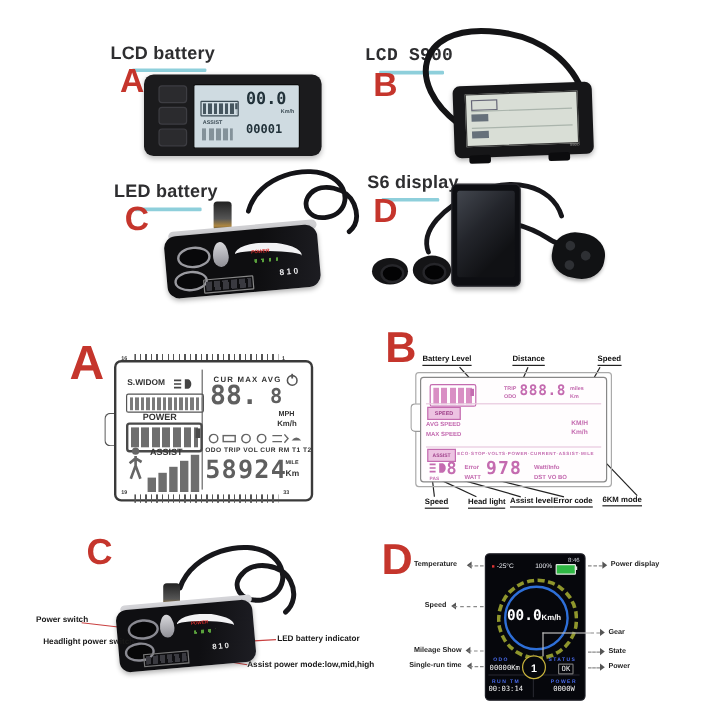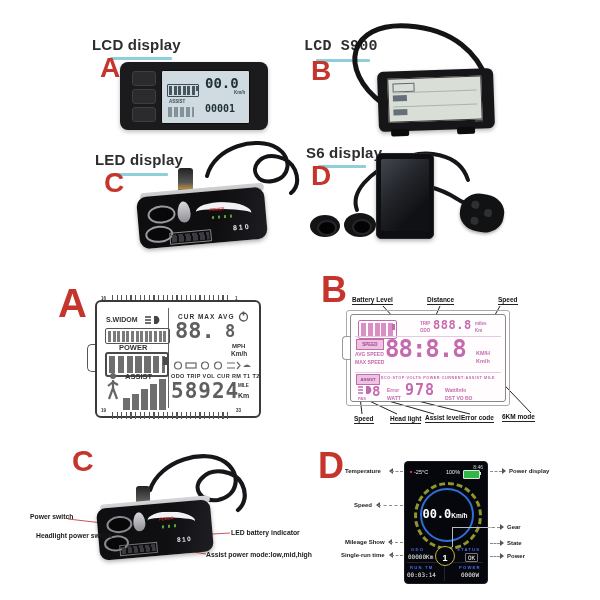--- a/index.html
+++ b/index.html
@@ -22,21 +22,21 @@
   .tri-r{width:0;height:0;border:3px solid transparent;border-left:4px solid #555;}
   .pinrow{background:repeating-linear-gradient(90deg,#555 0 1.2px,transparent 1.2px 4.6px);}
   .bluetag{font-size:4.2px;font-weight:bold;color:#4a6cf0;letter-spacing:1.2px;white-space:nowrap;}
   .dval{font-size:6px;color:#f2f2f2;font-family:"DejaVu Sans Mono",monospace;white-space:nowrap;}
 </style>
 </head>
 <body>
 
 <div id="stage">
 
-  <div class="ab ttl" style="left:92px;top:36px;">LCD display</div>
+  <div class="ab ttl" style="left:92px;top:36px;">LCD battery</div>
   <div class="ab ul" style="left:110px;top:57px;width:62px;"></div>
   <div class="ab ltr" style="left:100px;top:54px;font-size:28px;">A</div>
   <div class="ab" style="left:120px;top:62px;width:148px;height:68px;background:#1b1b1d;border-radius:8px;box-shadow:0 2px 4px rgba(0,0,0,.25);">
     <div class="ab" style="left:12px;top:9px;width:22px;height:13px;background:#2b2b2e;border:1px solid #3d3d42;border-radius:3px;"></div>
     <div class="ab" style="left:12px;top:27px;width:22px;height:13px;background:#2b2b2e;border:1px solid #3d3d42;border-radius:3px;"></div>
     <div class="ab" style="left:12px;top:45px;width:22px;height:13px;background:#2b2b2e;border:1px solid #3d3d42;border-radius:3px;"></div>
     <div class="ab" style="left:41px;top:8px;width:87px;height:52px;background:#cfdbe1;border:1px solid #0c0c0c;border-radius:2px;">
       <div class="ab" style="left:5px;top:13px;width:28px;height:9px;border:1px solid #3c4c55;border-radius:1px;background:repeating-linear-gradient(90deg,#46565f 0 3px,#cfdbe1 3px 4.6px) content-box;padding:1px;"></div>
       <div class="ab" style="left:34px;top:15px;width:2px;height:5px;background:#46565f;"></div>
       <div class="ab tinya" style="left:7px;top:28px;font-size:4.5px;color:#3c4c55;">ASSIST</div>
@@ -59,21 +59,21 @@
       <div class="ab" style="left:4px;top:13px;width:84px;height:1px;background:#aab4ac;"></div>
       <div class="ab" style="left:4px;top:16px;width:14px;height:6px;background:#66707a;"></div>
       <div class="ab" style="left:4px;top:27px;width:84px;height:1px;background:#aab4ac;"></div>
       <div class="ab" style="left:4px;top:30px;width:14px;height:6px;background:#66707a;"></div>
     </div>
     <div class="ab" style="left:96px;top:50px;font-size:3.5px;color:#9a9a9a;">S900</div>
     <div class="ab" style="left:12px;top:58px;width:18px;height:7px;background:#0c0c0e;border-radius:2px;"></div>
     <div class="ab" style="left:78px;top:58px;width:18px;height:7px;background:#0c0c0e;border-radius:2px;"></div>
   </div>
 
-  <div class="ab ttl" style="left:95px;top:151px;">LED display</div>
+  <div class="ab ttl" style="left:95px;top:151px;">LED battery</div>
   <div class="ab ul" style="left:112px;top:173px;width:56px;"></div>
   <div class="ab ltr" style="left:104px;top:169px;font-size:28px;">C</div>
   <div class="ab" style="left:178px;top:168px;width:15px;height:24px;background:linear-gradient(#222 0,#555 60%,#b08840 85%,#333 100%);border-radius:3px;"></div>
   <svg class="ab" style="left:195px;top:128px;" width="115" height="70">
     <path d="M 12,48 C 20,18 62,8 82,20 C 98,30 95,50 78,53 C 62,56 55,42 64,33 C 73,24 94,28 100,42 C 104,52 102,60 96,65" fill="none" stroke="#141418" stroke-width="4" stroke-linecap="round"></path>
   </svg>
   <div class="ab" style="left:140px;top:188px;width:124px;height:8px;background:#cfcfd2;border-radius:5px;transform:rotate(-5deg);"></div>
   <div class="ab" style="left:138px;top:192px;width:128px;height:52px;background:linear-gradient(100deg,#0e0e10 60%,#1d1d22);border-radius:10px;transform:rotate(-5deg);box-shadow:0 2px 4px rgba(0,0,0,.3);">
     <div class="ab" style="left:10px;top:10px;width:24px;height:14px;background:#08080a;border:2px solid #9a9aa0;border-radius:50%;"></div>
     <div class="ab" style="left:6px;top:30px;width:24px;height:13px;background:#08080a;border:2px solid #9a9aa0;border-radius:50%;"></div>
@@ -185,21 +185,20 @@
     <div class="ab" style="left:41px;top:9px;width:3px;height:6px;background:#c46bb0;"></div>
     <div class="ab tinyp" style="left:69px;top:6px;font-size:4.5px;">TRIP</div>
     <div class="ab tinyp" style="left:69px;top:13px;font-size:4.5px;">ODO</div>
     <span class="ab seg pink" style="left:82px;top:4px;font-size:12px;letter-spacing:.5px;">888.8</span>
     <div class="ab tinyp" style="left:124px;top:6px;font-size:4.5px;">miles</div>
     <div class="ab tinyp" style="left:124px;top:13px;font-size:4.5px;">Km</div>
     <div class="ab" style="left:4px;top:21px;width:146px;height:1px;background:#e8c8de;"></div>
     <div class="ab" style="left:5px;top:24px;width:26px;height:9px;background:#edc3e2;border:1px solid #c46bb0;font-size:4.5px;font-weight:bold;color:#a0438c;text-align:center;line-height:9px;">SPEED</div>
     <div class="ab tinyp" style="left:4px;top:36px;font-size:5px;">AVG SPEED</div>
     <div class="ab tinyp" style="left:4px;top:44px;font-size:5px;">MAX SPEED</div>
-    <span class="ab seg pink" style="left:34px;top:22px;font-size:24px;letter-spacing:-1px;">88:8.8</span>
     <div class="ab tinyp" style="left:125px;top:35px;font-size:5.5px;">KM/H</div>
     <div class="ab tinyp" style="left:125px;top:43px;font-size:5.5px;">Km/h</div>
     <div class="ab" style="left:4px;top:57px;width:146px;height:1px;background:#e8c8de;"></div>
     <div class="ab" style="left:5px;top:59px;width:22px;height:9px;background:#edc3e2;border:1px solid #c46bb0;font-size:4.2px;font-weight:bold;color:#a0438c;text-align:center;line-height:9px;">ASSIST</div>
     <div class="ab tinyp" style="left:30px;top:61px;font-size:3.8px;letter-spacing:.5px;">ECO·STOP·VOLTS·POWER·CURRENT·ASSIST·MILE</div>
     <svg class="ab" style="left:6px;top:70px;" width="16" height="10">
       <path d="M1 2 h5 M1 5 h5 M1 8 h5" stroke="#c46bb0" stroke-width="1.3"></path>
       <path d="M9 1 h3 a4.5 4.5 0 0 1 0 8 h-3 z" fill="#c46bb0"></path>
     </svg>
     <div class="ab tinyp" style="left:7px;top:81px;font-size:4px;">PAS</div>

